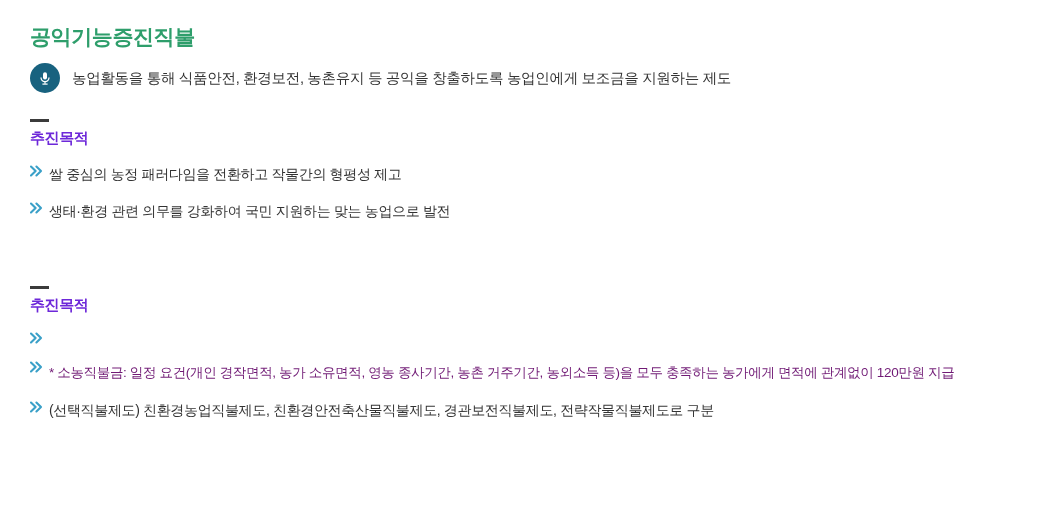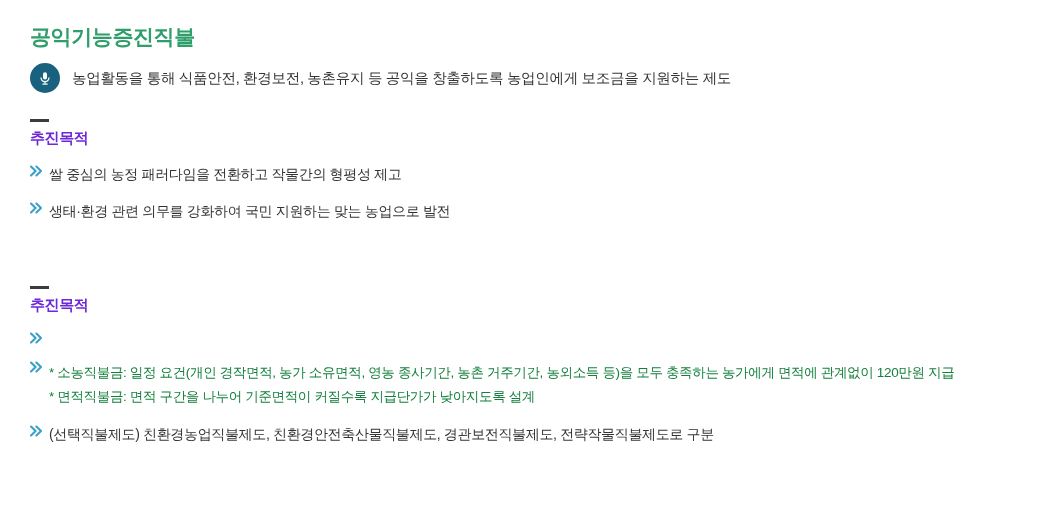--- a/index.html
+++ b/index.html
@@ -83,21 +83,21 @@
   }
   .bullet-icon svg { display: block; }
   .bullet-body {
     font-size: 14px;
     color: #333333;
     letter-spacing: -0.35px;
     line-height: 1.5;
   }
   .sub-line {
     font-size: 13.5px;
-    color: #15803d;
+    color: #701a75;
     letter-spacing: -0.35px;
     line-height: 1.55;
     margin-top: 3px;
     padding-left: 11px;
     text-indent: -11px;
     max-width: 958px;
   }
   .gap-lg { height: 22px; }
   .section-two { margin-top: 26px; }
 </style>
@@ -161,21 +161,20 @@
       </li>
       <li class="bullet-item">
         <span class="bullet-icon">
           <svg width="14" height="12" viewBox="0 0 14 12" aria-hidden="true">
             <path d="M1 1.5 L5.6 6 L1 10.5" fill="none" stroke="#3aa0c8" stroke-width="2.1" stroke-linecap="round" stroke-linejoin="round"></path>
             <path d="M6.4 1.5 L11 6 L6.4 10.5" fill="none" stroke="#3aa0c8" stroke-width="2.1" stroke-linecap="round" stroke-linejoin="round"></path>
           </svg>
         </span>
         <span class="bullet-body">
           <div class="sub-line">* 소농직불금: 일정 요건(개인 경작면적, 농가 소유면적, 영농 종사기간, 농촌 거주기간, 농외소득 등)을 모두 충족하는 농가에게 면적에 관계없이 120만원 지급</div>
-          <div class="sub-line">* 면적직불금: 면적 구간을 나누어 기준면적이 커질수록 지급단가가 낮아지도록 설계</div>
         </span>
       </li>
       <li class="bullet-item">
         <span class="bullet-icon">
           <svg width="14" height="12" viewBox="0 0 14 12" aria-hidden="true">
             <path d="M1 1.5 L5.6 6 L1 10.5" fill="none" stroke="#3aa0c8" stroke-width="2.1" stroke-linecap="round" stroke-linejoin="round"></path>
             <path d="M6.4 1.5 L11 6 L6.4 10.5" fill="none" stroke="#3aa0c8" stroke-width="2.1" stroke-linecap="round" stroke-linejoin="round"></path>
           </svg>
         </span>
         <span class="bullet-body">(선택직불제도) 친환경농업직불제도, 친환경안전축산물직불제도, 경관보전직불제도, 전략작물직불제도로 구분</span>

